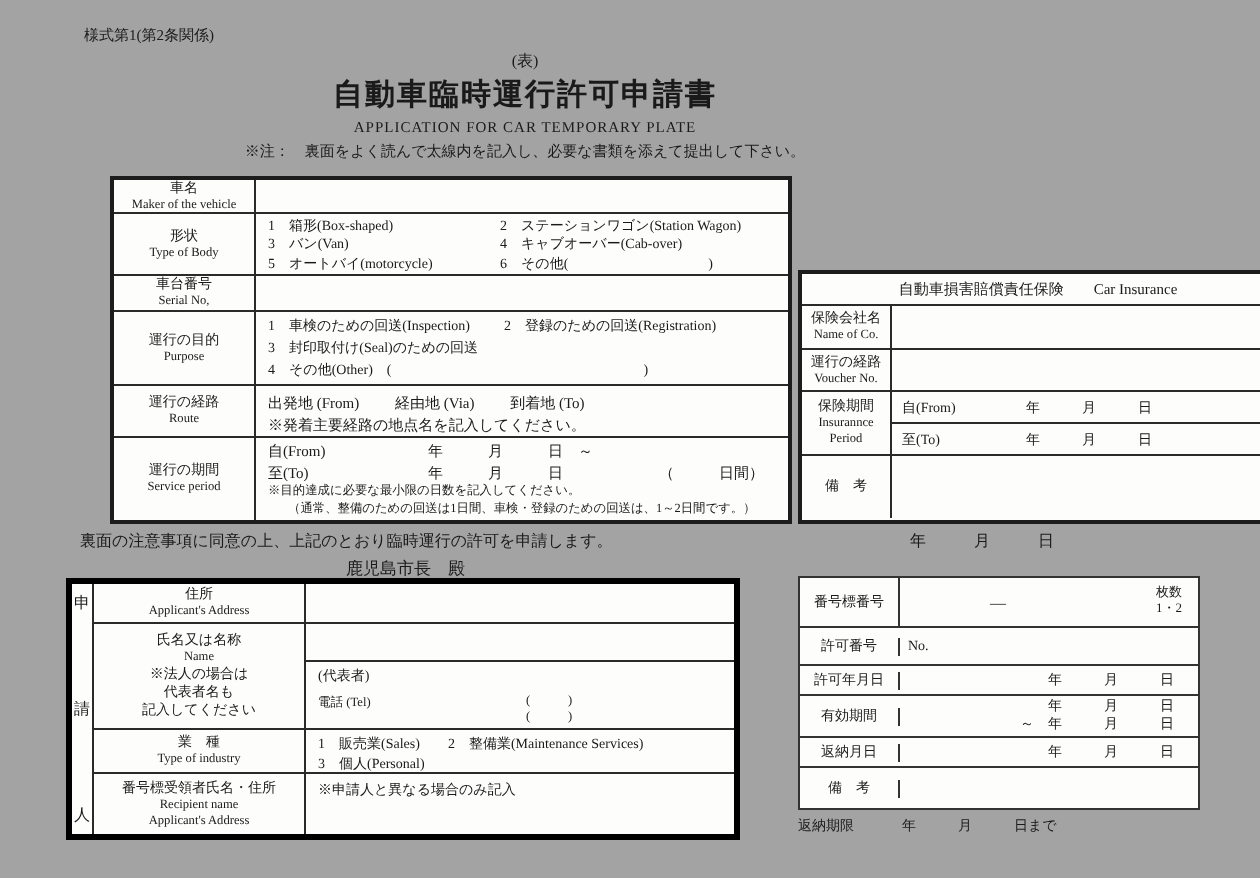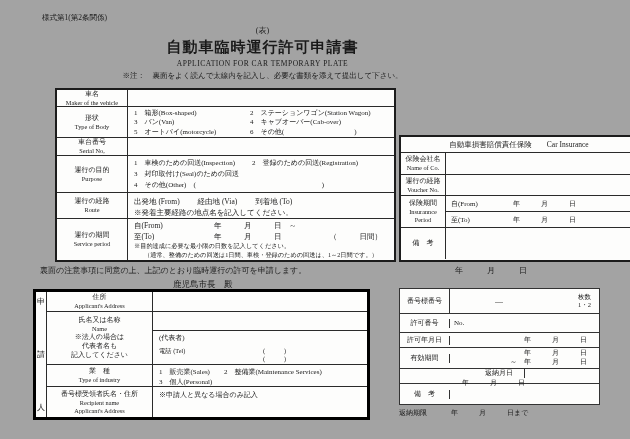--- a/index.html
+++ b/index.html
@@ -305,21 +305,21 @@
     </div>
     <div class="row bt" style="height:21px;gap:13px;">
       <div class="lbl">
         <span class="ja">有効期間</span>
       </div>
       <div class="cnt valid-cnt">
         <span>年　　　月　　　日</span>
         <span>～　年　　　月　　　日</span>
       </div>
     </div>
-    <div class="row bt" style="height:15px;flex-direction:column;">
+    <div class="row bt" style="height:15px;">
       <div class="lbl">
         <span class="ja">返納月日</span>
       </div>
       <div class="cnt date-cnt">年　　　月　　　日</div>
     </div>
     <div class="row bt" style="height:21px;">
       <div class="lbl">
         <span class="ja">備　考</span>
       </div>
       <div class="cnt"></div>

